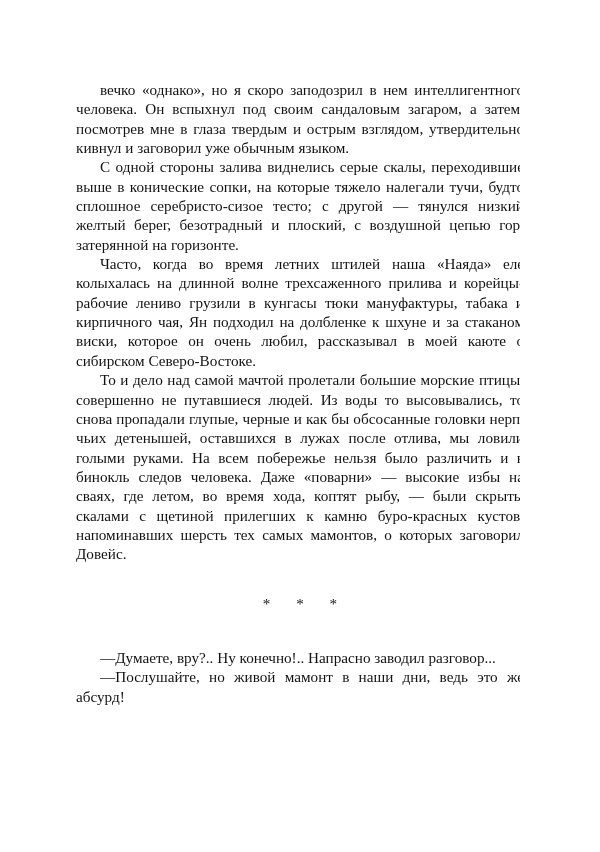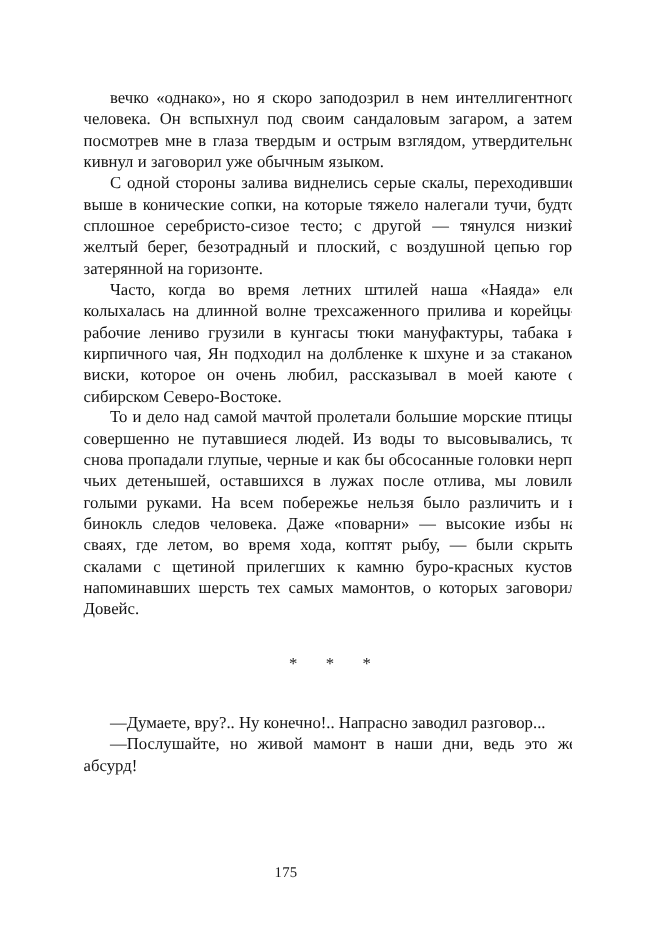--- a/index.html
+++ b/index.html
@@ -95,15 +95,14 @@
     <div class="separator">
       <span class="star-group">*  *  *</span>
     </div>
 
     <div class="dialogue-block">
       <p class="dialogue">—Думаете, вру?.. Ну конечно!.. Напрасно заводил разговор...</p>
       <p class="dialogue">—Послушайте, но живой мамонт в наши дни, ведь это же абсурд!</p>
     </div>
   </div>
 
-  <div class="page-number">175</div>
 
 </div>
 
 </body></html>

